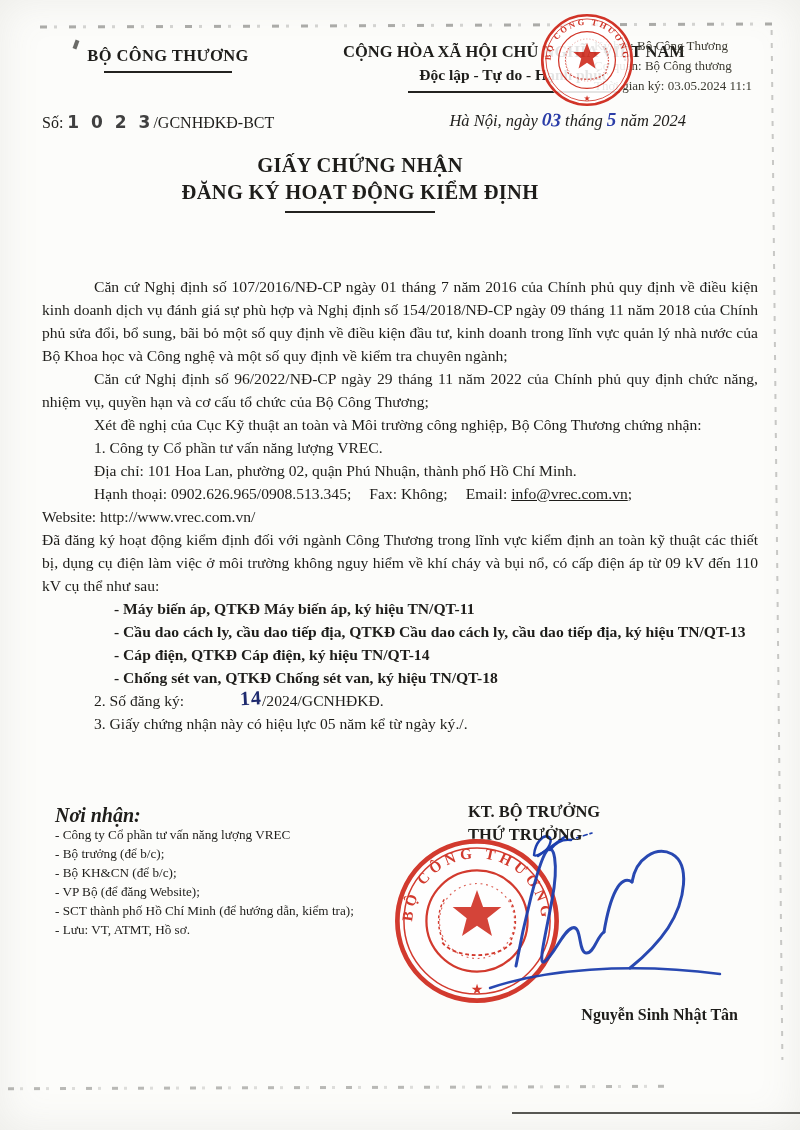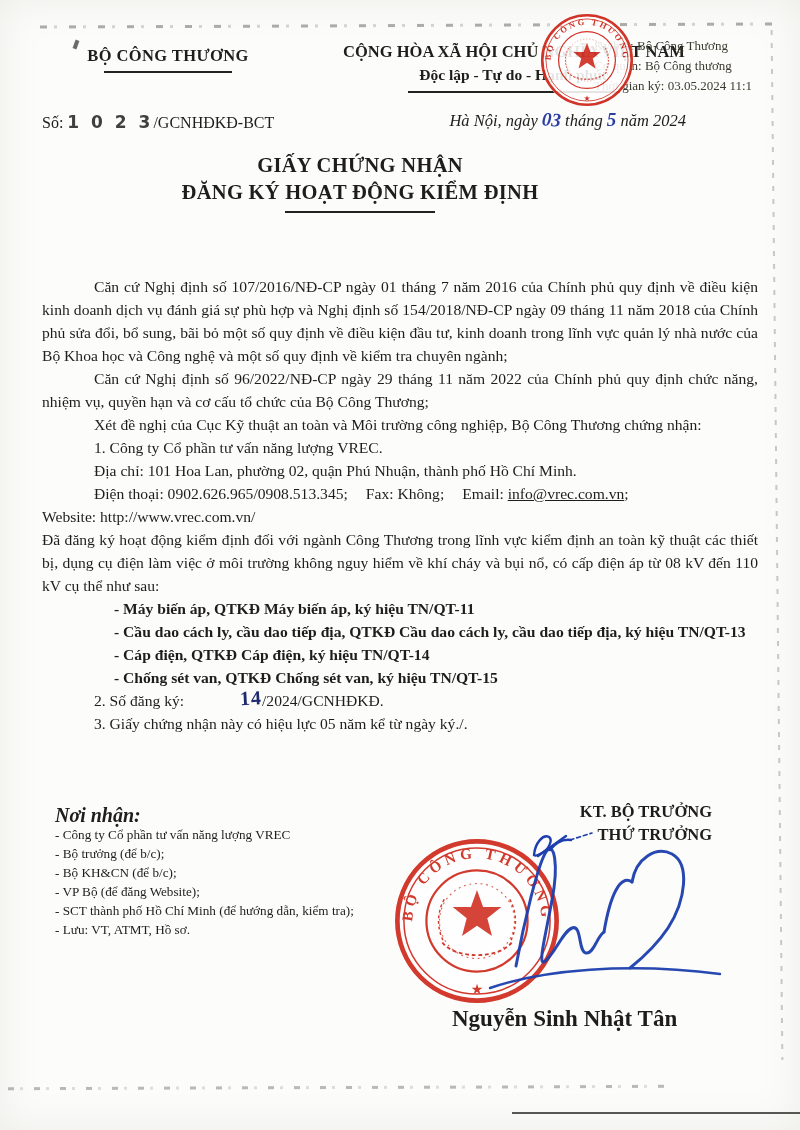--- a/index.html
+++ b/index.html
@@ -52,24 +52,24 @@
   .p.no-indent { text-indent:0; }
   .p.bullet { text-indent:72px;font-weight:bold; }
   .email-underline { text-decoration:underline; }
   .contact-gap { display:inline-block; width:18px; }
   .hand-reg { color:#1e2a6e; font-weight:bold; font-size:20px; display:inline-block; line-height:1; transform:rotate(-3deg); letter-spacing:1px; }
   .initials-svg { position:absolute; left:482px; top:552px; }
 
   
   .recipients { position:absolute; left:55px; top:806px; width:340px; font-size:13.2px; line-height:19px; }
   .recipients .label { font-weight:bold; font-style:italic; font-size:20px; }
-  .kt-block { position:absolute; left:468px; top:800px; width:244px; text-align:right; font-weight:bold; font-size:16.5px; line-height:23px; }
+  .kt-block { position:absolute; left:468px; top:800px; width:244px; text-align:left; font-weight:bold; font-size:16.5px; line-height:23px; }
   .seal-bottom { position:absolute; left:388px; top:832px; opacity:.92; color:#cf2a1d; }
   .signature-svg { position:absolute; left:486px; top:838px; }
-  .signer { position:absolute; left:452px; top:1006px; width:286px; text-align:left; font-weight:bold; font-size:23px; }
+  .signer { position:absolute; left:452px; top:1006px; width:286px; text-align:right; font-weight:bold; font-size:16px; }
 </style>
 </head>
 <body>
 
 <div class="page">
 
   <div class="artifact-top"></div>
   <div class="artifact-bottom"></div>
   <div class="artifact-line-br"></div>
   <div class="artifact-right"></div>
@@ -136,27 +136,27 @@
     <div class="title-line">ĐĂNG KÝ HOẠT ĐỘNG KIỂM ĐỊNH</div>
     <div class="title-rule"></div>
   </div>
 
   <div class="body-block">
     <p class="p">Căn cứ Nghị định số 107/2016/NĐ-CP ngày 01 tháng 7 năm 2016 của Chính phủ quy định về điều kiện kinh doanh dịch vụ đánh giá sự phù hợp và Nghị định số 154/2018/NĐ-CP ngày 09 tháng 11 năm 2018 của Chính phủ sửa đổi, bổ sung, bãi bỏ một số quy định về điều kiện đầu tư, kinh doanh trong lĩnh vực quản lý nhà nước của Bộ Khoa học và Công nghệ và một số quy định về kiểm tra chuyên ngành;</p>
     <p class="p">Căn cứ Nghị định số 96/2022/NĐ-CP ngày 29 tháng 11 năm 2022 của Chính phủ quy định chức năng, nhiệm vụ, quyền hạn và cơ cấu tổ chức của Bộ Công Thương;</p>
     <p class="p">Xét đề nghị của Cục Kỹ thuật an toàn và Môi trường công nghiệp, Bộ Công Thương chứng nhận:</p>
     <p class="p">1. Công ty Cổ phần tư vấn năng lượng VREC.</p>
     <p class="p">Địa chỉ: 101 Hoa Lan, phường 02, quận Phú Nhuận, thành phố Hồ Chí Minh.</p>
-    <p class="p"><span>Điện thoại: 0902.626.965/0908.513.345;</span><span class="contact-gap"></span><span>Fax: Không;</span><span class="contact-gap"></span><span>Email:</span> <span class="email-underline">info@vrec.com.vn</span><span>;</span></p>
+    <p class="p"><span>Hạnh thoại: 0902.626.965/0908.513.345;</span><span class="contact-gap"></span><span>Fax: Không;</span><span class="contact-gap"></span><span>Email:</span> <span class="email-underline">info@vrec.com.vn</span><span>;</span></p>
     <p class="p no-indent">Website: http://www.vrec.com.vn/</p>
-    <p class="p no-indent">Đã đăng ký hoạt động kiểm định đối với ngành Công Thương trong lĩnh vực kiểm định an toàn kỹ thuật các thiết bị, dụng cụ điện làm việc ở môi trường không nguy hiểm về khí cháy và bụi nổ, có cấp điện áp từ 08 kV đến 110 kV cụ thể như sau:</p>
+    <p class="p no-indent">Đã đăng ký hoạt động kiểm định đối với ngành Công Thương trong lĩnh vực kiểm định an toàn kỹ thuật các thiết bị, dụng cụ điện làm việc ở môi trường không nguy hiểm về khí cháy và bụi nổ, có cấp điện áp từ 09 kV đến 110 kV cụ thể như sau:</p>
     <p class="p bullet">- Máy biến áp, QTKĐ Máy biến áp, ký hiệu TN/QT-11</p>
     <p class="p bullet">- Cầu dao cách ly, cầu dao tiếp địa, QTKĐ Cầu dao cách ly, cầu dao tiếp địa, ký hiệu TN/QT-13</p>
     <p class="p bullet">- Cáp điện, QTKĐ Cáp điện, ký hiệu TN/QT-14</p>
-    <p class="p bullet">- Chống sét van, QTKĐ Chống sét van, ký hiệu TN/QT-15</p>
+    <p class="p bullet">- Chống sét van, QTKĐ Chống sét van, ký hiệu TN/QT-18</p>
     <p class="p"><span>2. Số đăng ký:</span> <span class="hand-reg">14</span><span>/2024/GCNHĐKĐ.</span></p>
     <p class="p">3. Giấy chứng nhận này có hiệu lực 05 năm kể từ ngày ký./.</p>
 
     <svg class="initials-svg" width="72" height="36" viewBox="0 0 72 36">
       <g fill="none" stroke="#1d3fae" stroke-width="2.4" stroke-linecap="round">
         <path d="M10,28 C11,16 19,7 25,10 C29,13 25,22 18,26 C14,28.5 11,29 10,28"></path>
         <path d="M14,29 L42,9"></path>
         <path d="M26,23 C32,15 40,12 47,13"></path>
         <path d="M46,13 L68,6" stroke-width="1.6" stroke-dasharray="4,3"></path>
       </g>

